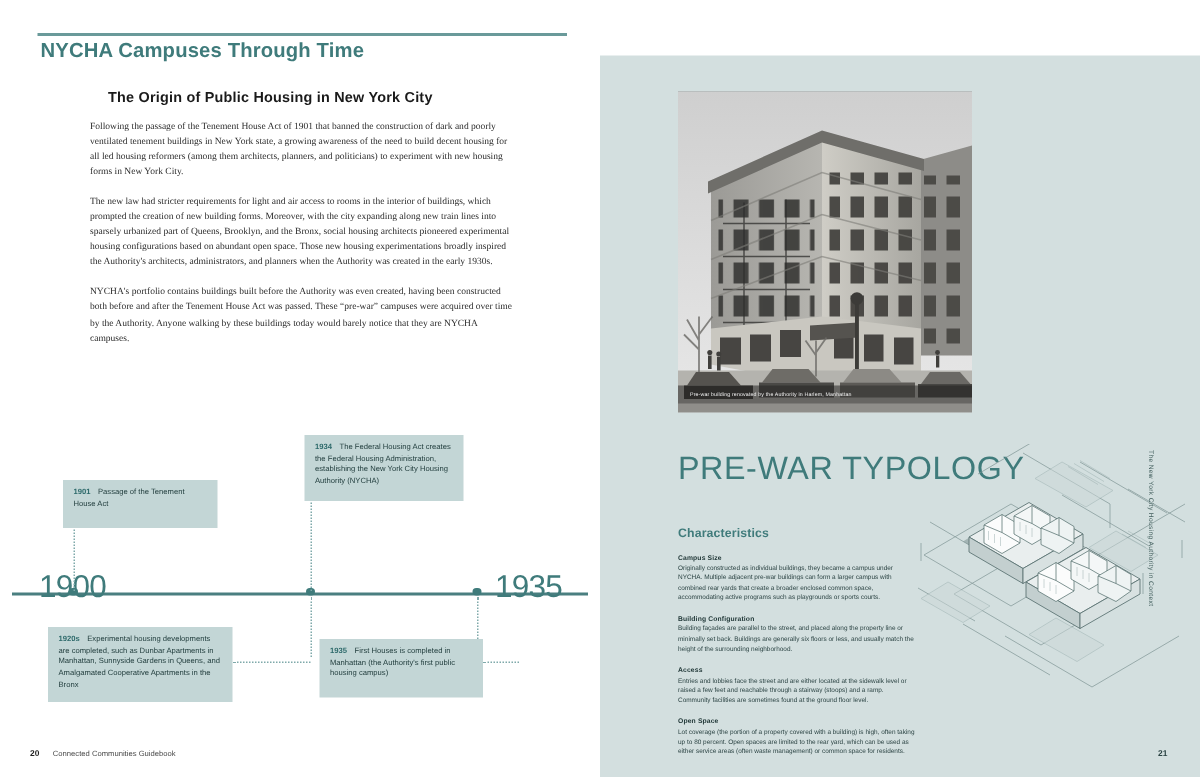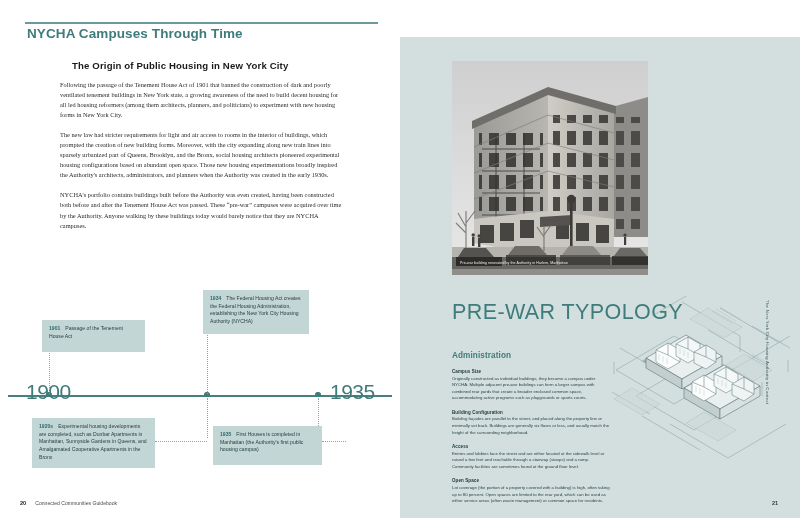--- a/index.html
+++ b/index.html
@@ -253,21 +253,21 @@
           <rect x="172" y="176" width="2.2" height="8"></rect>
             <circle cx="173" cy="174" r="1.6"></circle>
         </g>
 
         <rect x="0" y="196" width="196" height="12" fill="#000" opacity=".28"></rect>
       </svg>
     </div>
     <div class="photo-caption">Pre-war building renovated by the Authority in Harlem, Manhattan</div>
 
     <div class="r-title">PRE-WAR TYPOLOGY</div>
-    <div class="r-sub">Administration</div>
+    <div class="r-sub">Characteristics</div>
 
     <div class="char-list">
       <div class="char-item">
         <h4>Campus Size</h4>
         <p>Originally constructed as individual buildings, they became a campus under NYCHA. Multiple adjacent pre-war buildings can form a larger campus with combined rear yards that create a broader enclosed common space, accommodating active programs such as playgrounds or sports courts.</p>
       </div>
       <div class="char-item">
         <h4>Building Configuration</h4>
         <p>Building façades are parallel to the street, and placed along the property line or minimally set back. Buildings are generally six floors or less, and usually match the height of the surrounding neighborhood.</p>
       </div>

